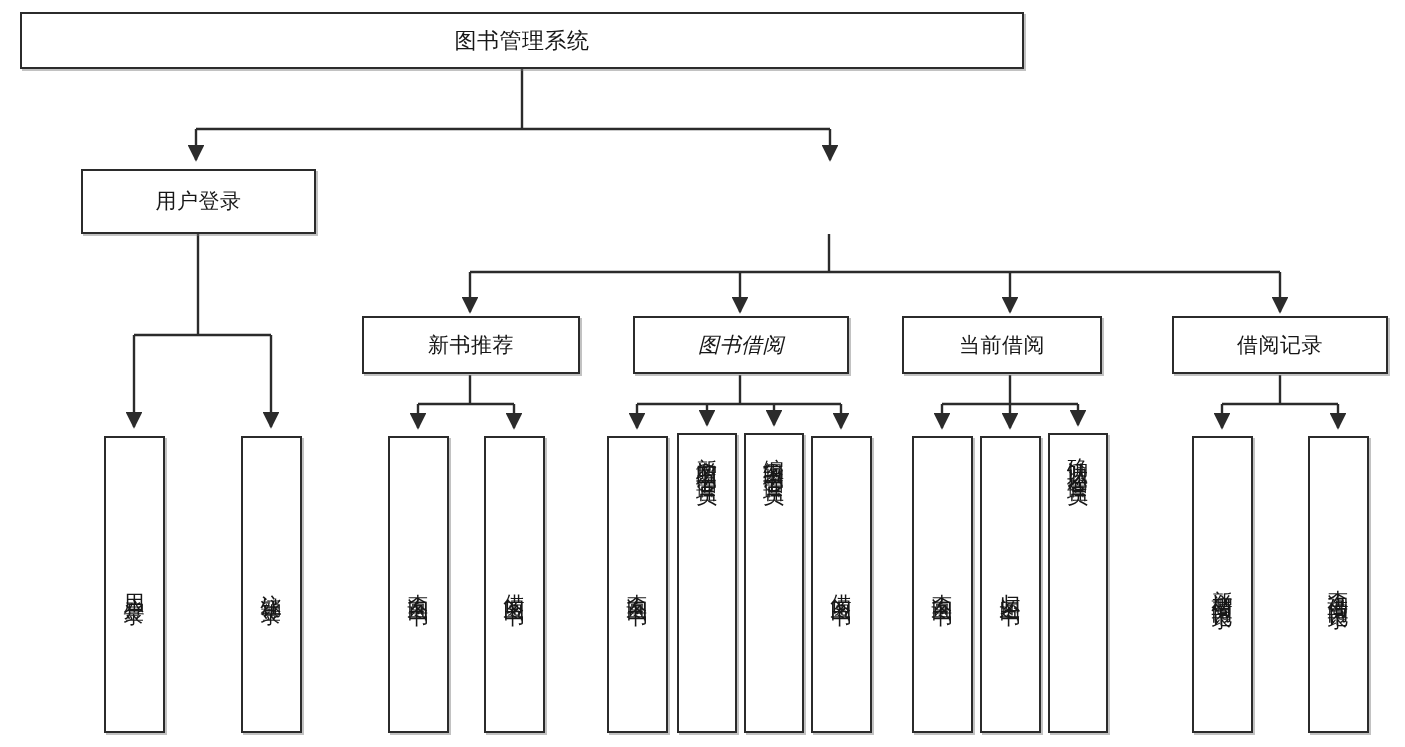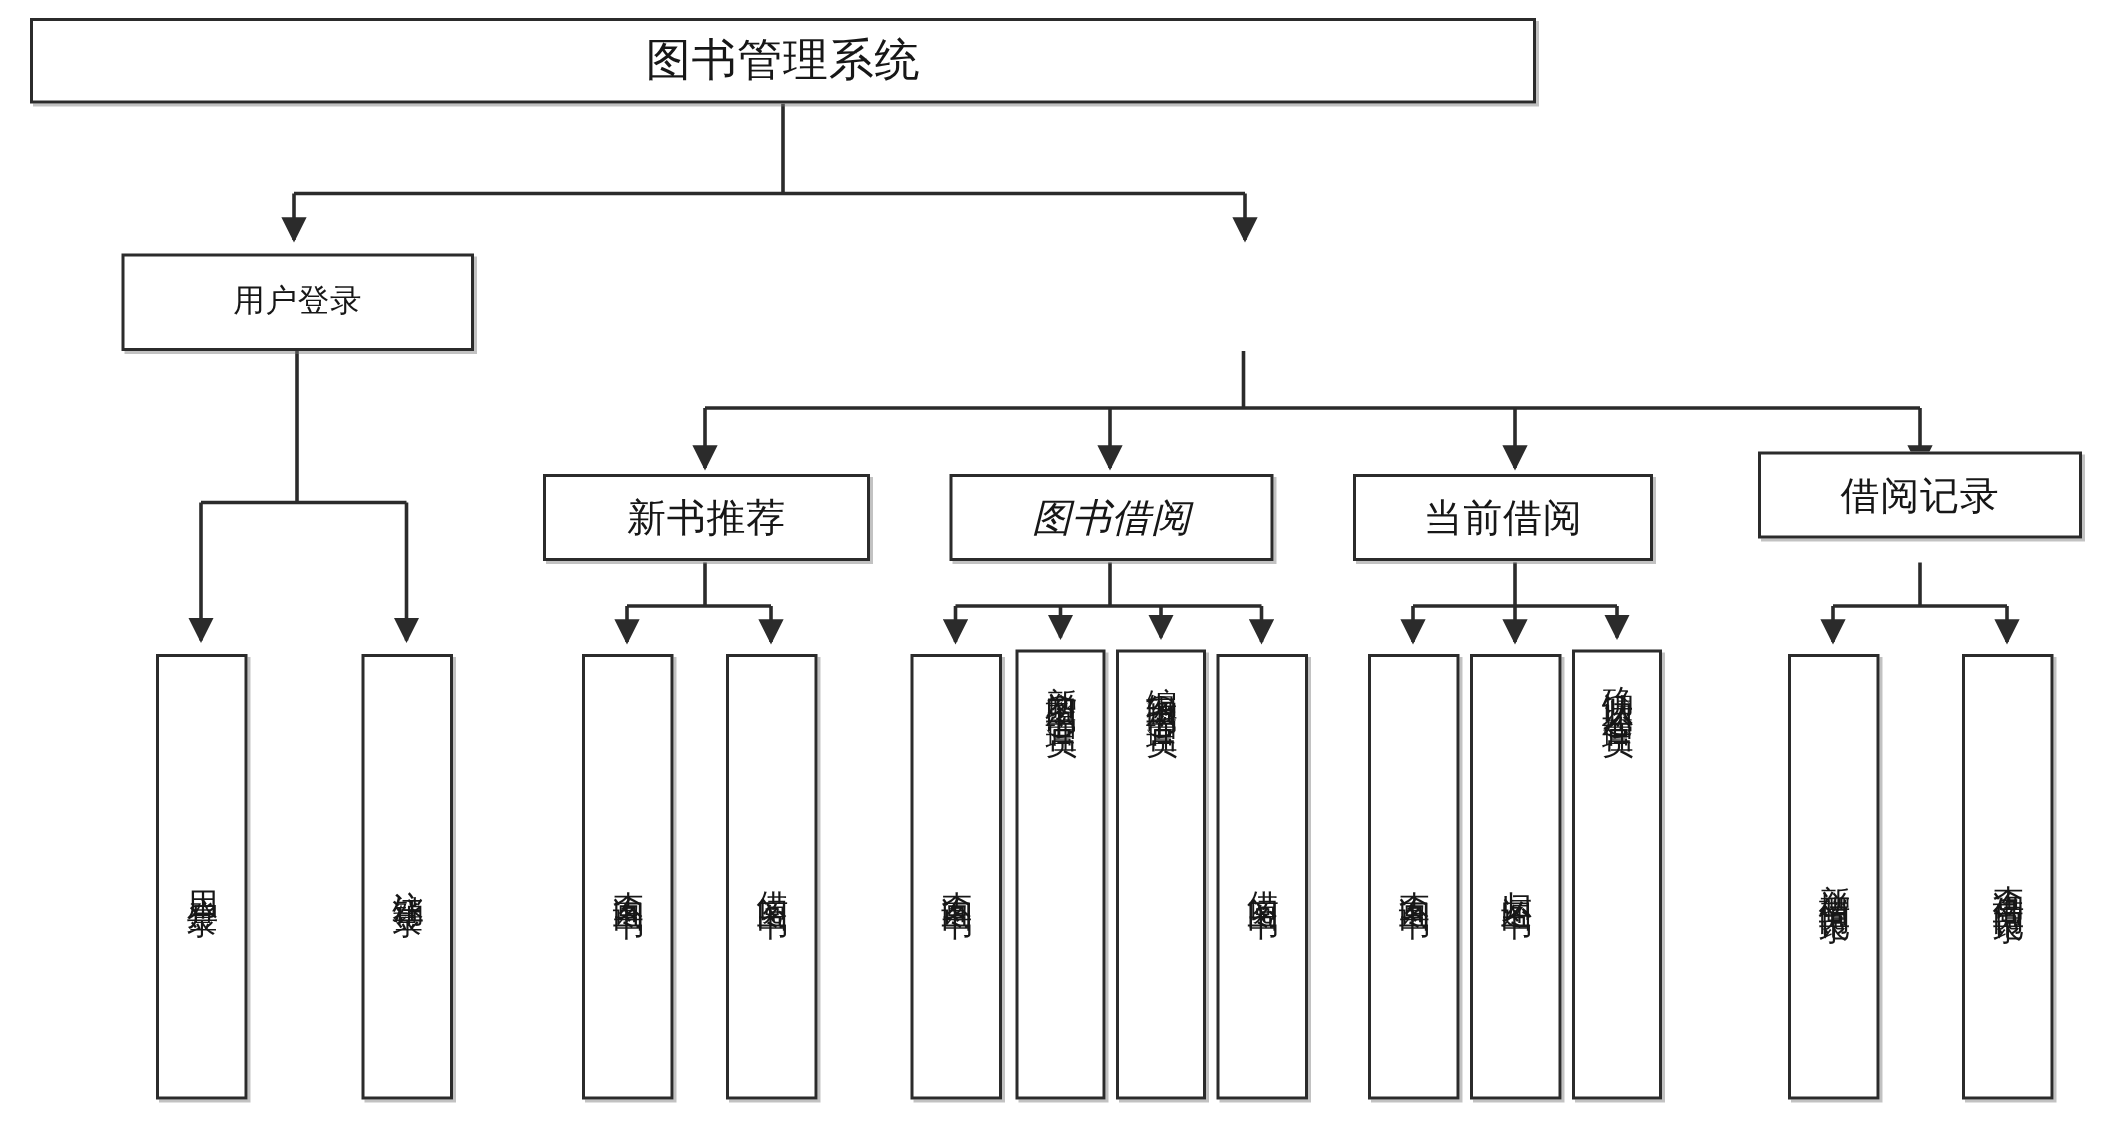--- a/index.html
+++ b/index.html
@@ -39,23 +39,23 @@
     z-index: 3;
   }
   .node-label {
     font-size: 21px;
     line-height: 1.18;
     letter-spacing: 0.5px;
     color: #171717;
     white-space: nowrap;
     text-align: center;
   }
-  .node.root .node-label { font-size: 30px; }
+  .node.root .node-label { font-size: 22px; }
   .node.level2 .node-label { font-size: 21px; }
-  .node.level3 .node-label { font-size: 26px; }
+  .node.level3 .node-label { font-size: 21px; }
   .node.leaf {
     align-items: flex-start;
     justify-content: center;
     padding-top: 6px;
   }
   .node.leaf .node-label {
     writing-mode: vertical-rl;
     text-orientation: upright;
     font-size: 21px;
     letter-spacing: 4px;
@@ -147,21 +147,21 @@
   </div>
 
   <div class="node level3" style="left:633px; top:316px; width:216px; height:58px;font-style:italic;">
     <span class="node-label">图书借阅</span>
   </div>
 
   <div class="node level3" style="left:902px; top:316px; width:200px; height:58px;">
     <span class="node-label">当前借阅</span>
   </div>
 
-  <div class="node level3" style="left:1172px; top:301px; width:216px; height:58px;">
+  <div class="node level3" style="left:1172px; top:316px; width:216px; height:58px;">
     <span class="node-label">借阅记录</span>
   </div>
 
   <div class="node leaf centered" style="left:104px; top:436px; width:61px; height:297px;">
     <span class="node-label">用户登录</span>
   </div>
 
   <div class="node leaf centered" style="left:241px; top:436px; width:61px; height:297px;">
     <span class="node-label">注销登录</span>
   </div>

